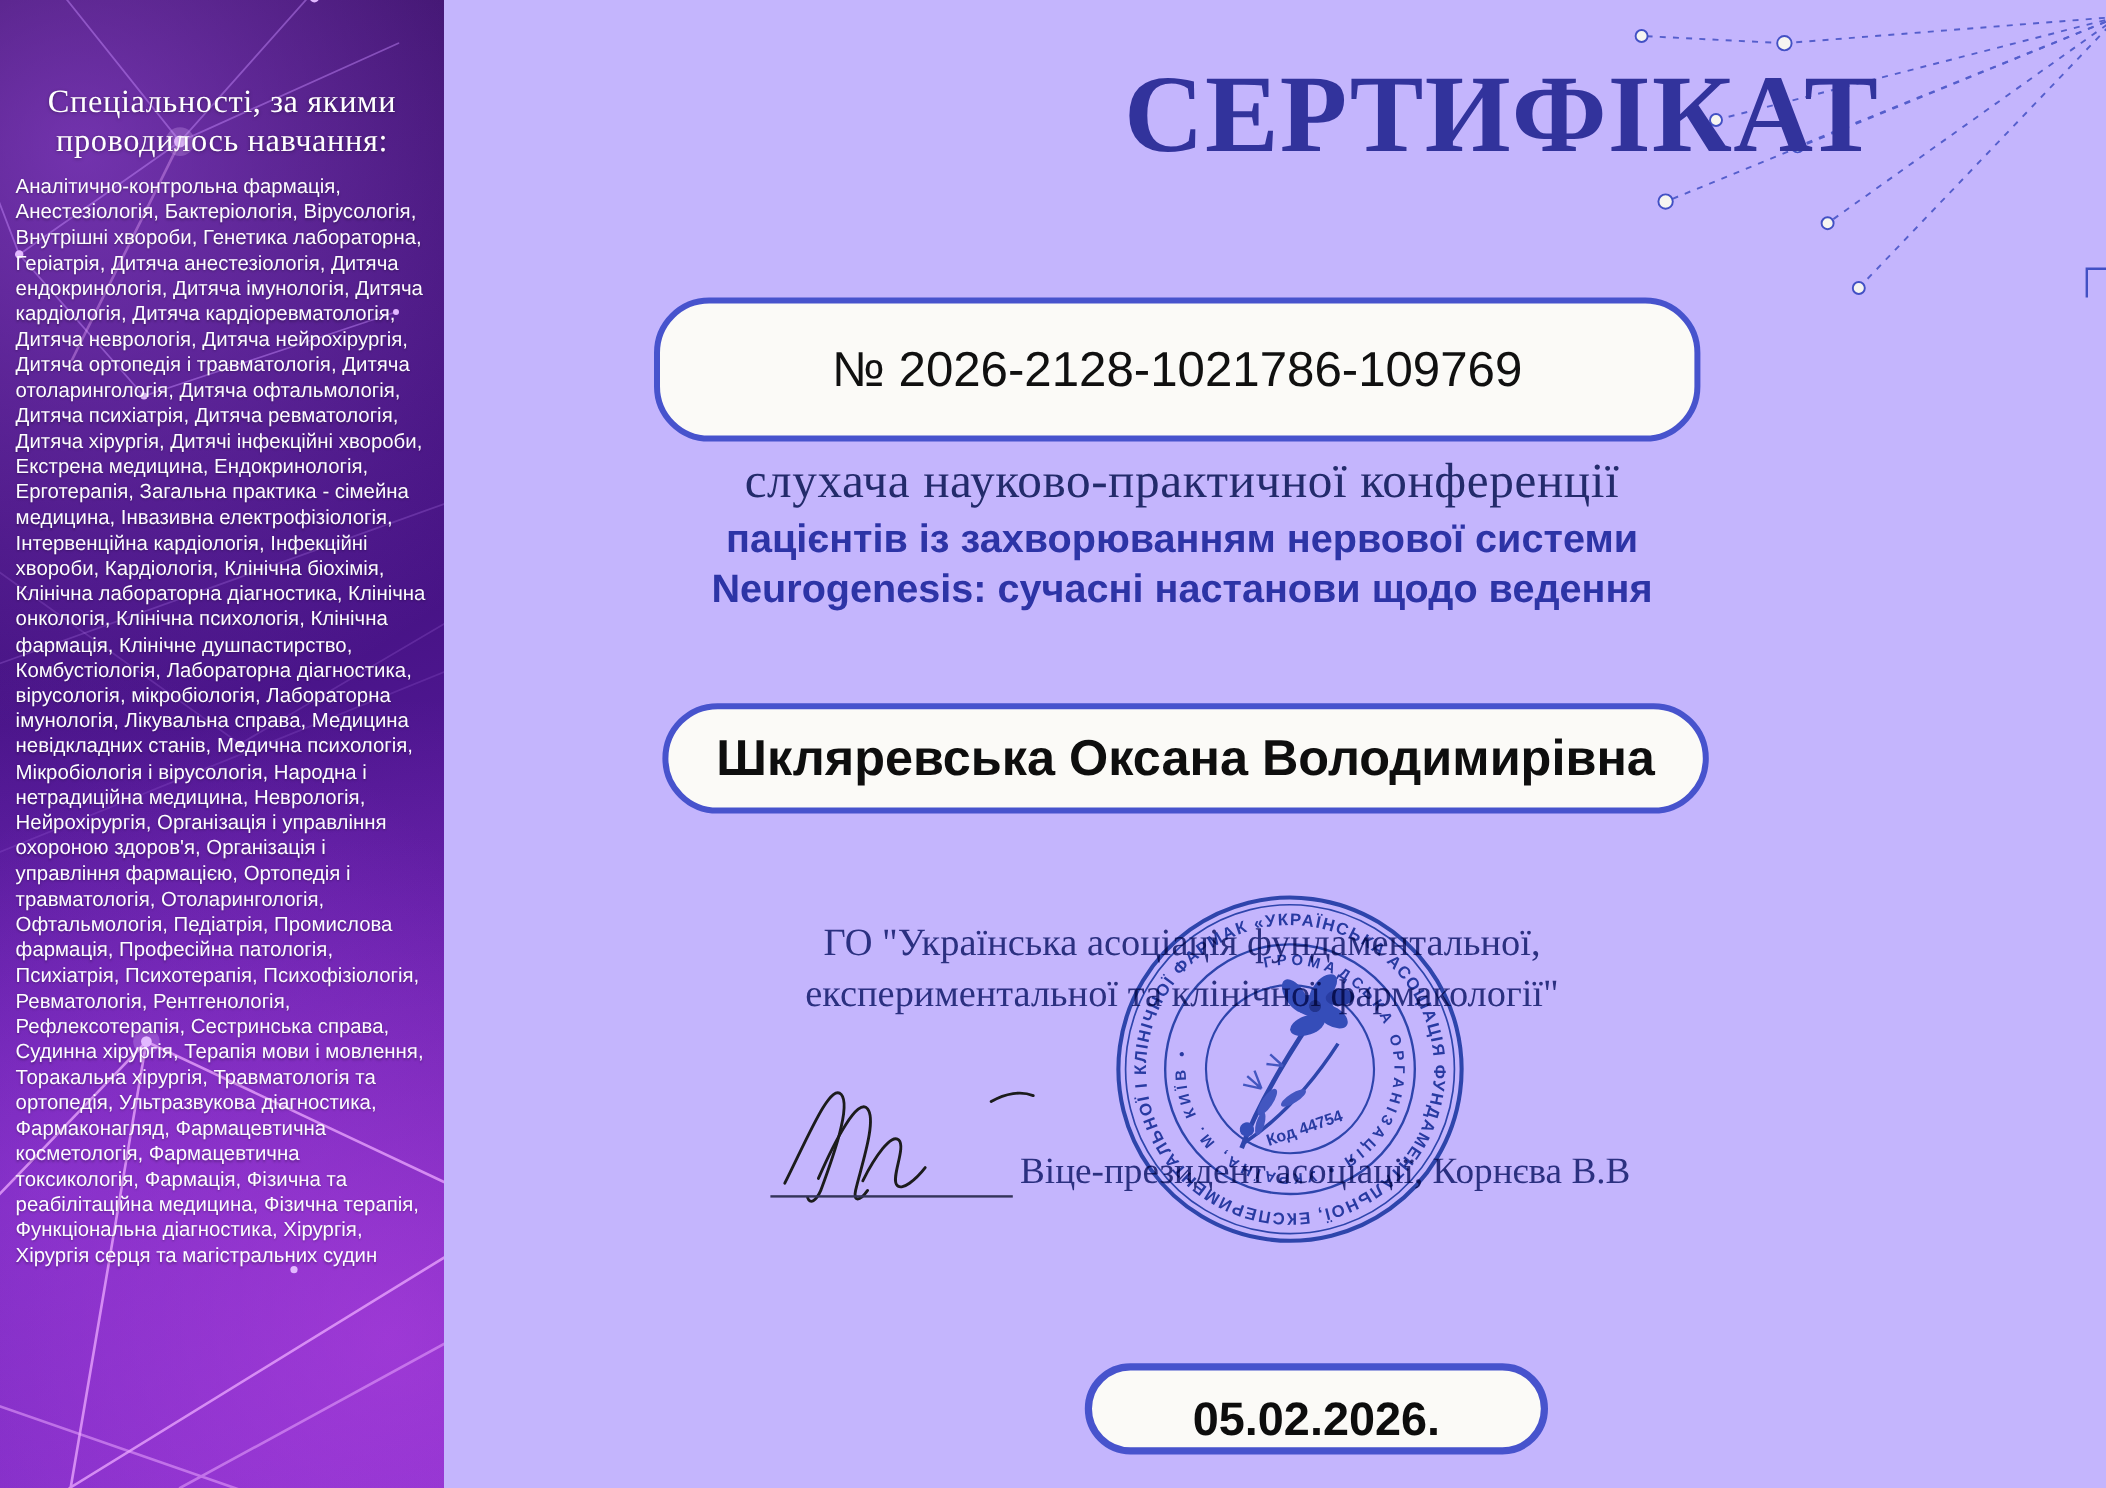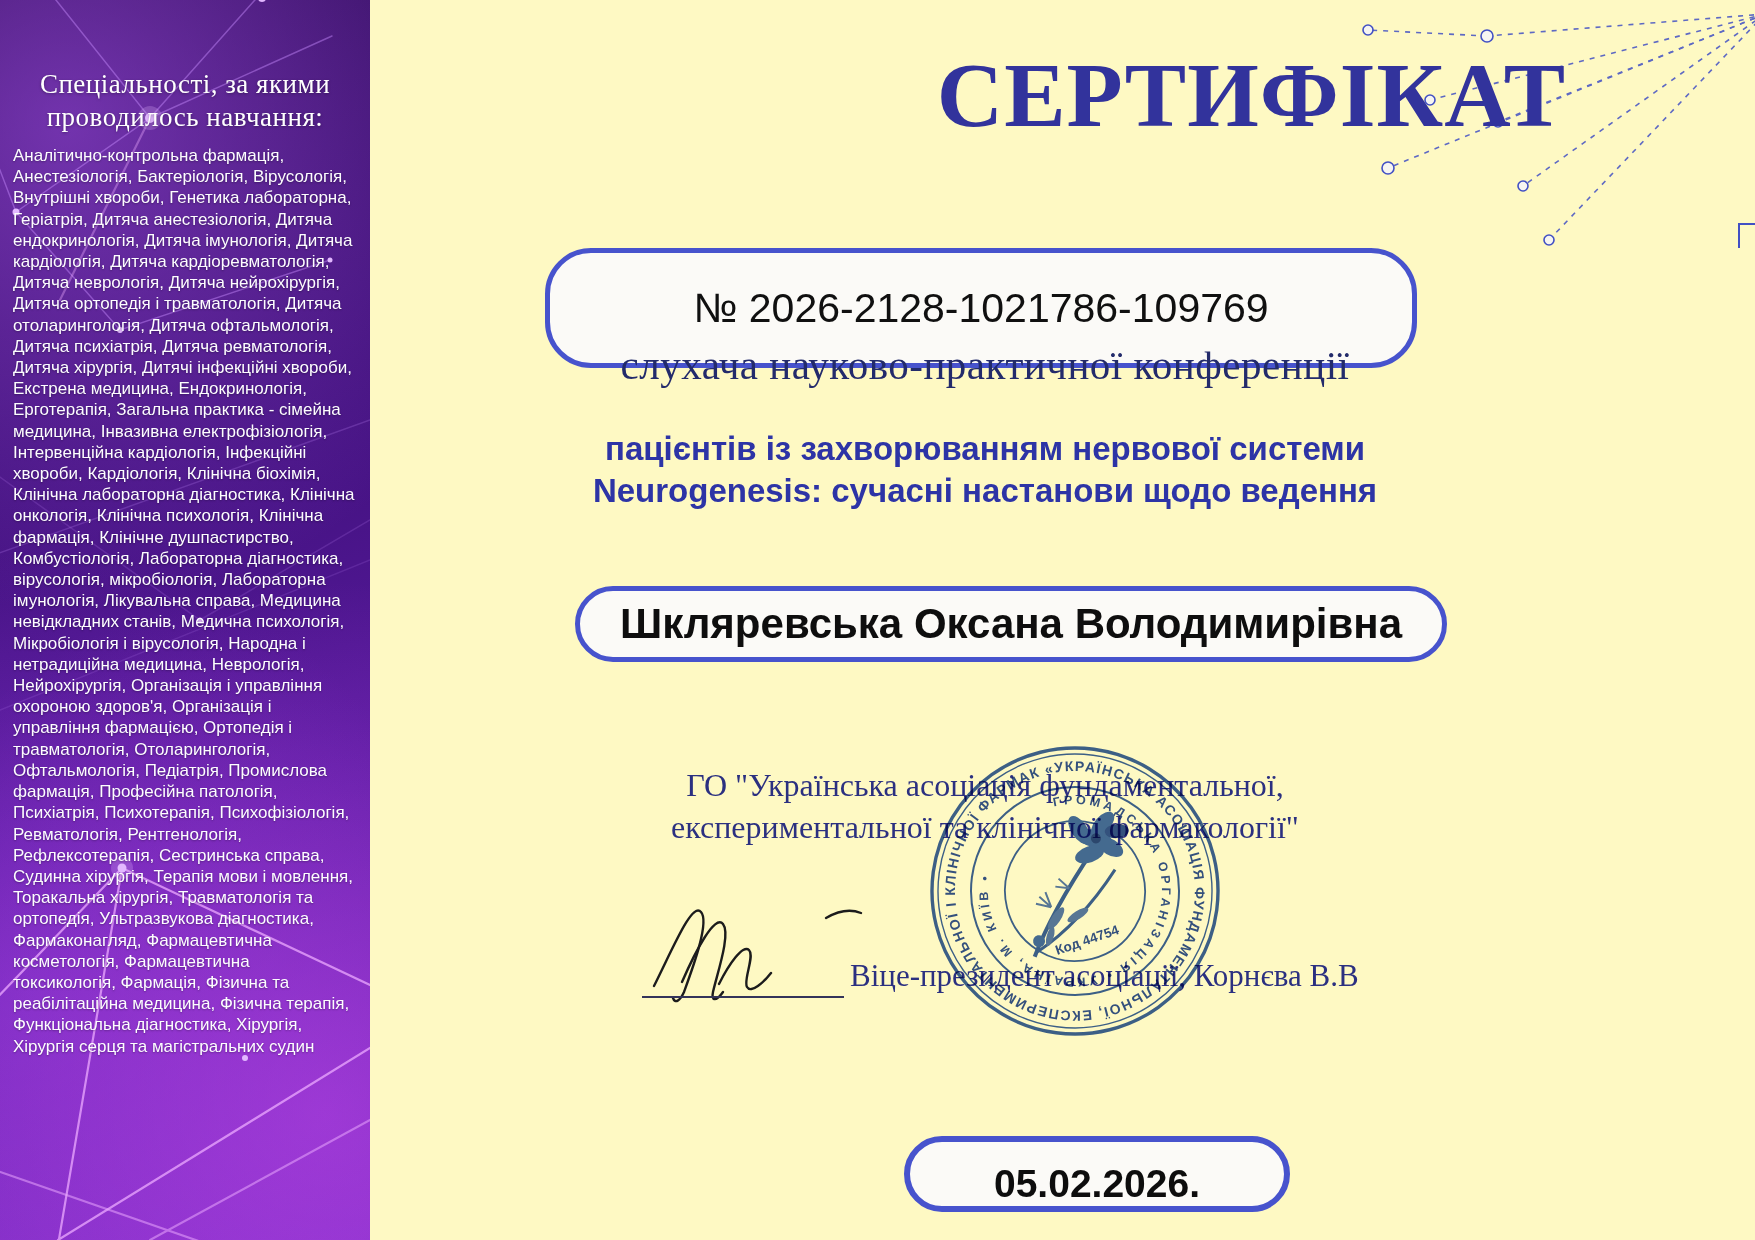--- a/index.html
+++ b/index.html
@@ -1,18 +1,18 @@
 <!DOCTYPE html>
 <html><head>
 <meta charset="utf-8">
 <style>
   html,body{margin:0;padding:0;background:#dcdcdc;}
   .page{
     position:relative;width:1755px;height:1240px;overflow:hidden;
-    background:#fef9c3;
+    background:#c4b5fd;
     font-family:"Liberation Sans",sans-serif;
   }
   
   .sidebar{
     position:absolute;left:0;top:0;width:370px;height:1240px;overflow:hidden;
     background:
       radial-gradient(circle at 18% 10%, rgba(168,84,238,.55), transparent 42%),
       radial-gradient(circle at 88% 90%, rgba(196,72,236,.5), transparent 46%),
       radial-gradient(circle at 8% 80%, rgba(150,60,224,.45), transparent 42%),
       linear-gradient(165deg,#2c0a54 0%,#3f1079 34%,#571a9e 64%,#7c2cc4 100%);
@@ -44,26 +44,26 @@
   .pill{
     position:absolute;box-sizing:border-box;background:#fbfaf7;
     border:5px solid #4753cd;display:flex;align-items:center;justify-content:center;
   }
   .pill-number{left:545px;top:248px;width:872px;height:120px;border-radius:46px;}
   .pill-number span{font-size:41px;color:#101010;letter-spacing:0;}
   .line-serif{
     position:absolute;left:420px;width:1130px;text-align:center;
     font-family:"Liberation Serif",serif;color:#232b6b;
   }
-  .role-line{top:341px;font-size:41px;letter-spacing:.5px;}
+  .role-line{top:376px;font-size:41px;letter-spacing:.5px;}
   .conf{
     position:absolute;left:420px;top:428px;width:1130px;text-align:center;
     font-size:33px;font-weight:bold;line-height:42px;color:#2d34a6;
   }
-  .pill-name{left:575px;top:586px;width:872px;height:76px;border-radius:46px;}
+  .pill-name{left:552px;top:586px;width:872px;height:92px;border-radius:46px;}
   .pill-name span{font-size:42px;font-weight:bold;color:#0e0e0e;}
   .org{
     position:absolute;left:420px;top:764px;width:1130px;text-align:center;z-index:1;
     font-family:"Liberation Serif",serif;font-size:32px;line-height:42px;color:#2b3080;
   }
   .signature-svg{position:absolute;left:630px;top:886px;z-index:2;}
   .sig-underline{position:absolute;left:642px;top:996px;width:202px;height:2px;background:#34345a;z-index:2;}
   .signatory{
     position:absolute;left:850px;top:958px;z-index:1;
     font-family:"Liberation Serif",serif;font-size:31px;color:#2b3080;white-space:nowrap;

